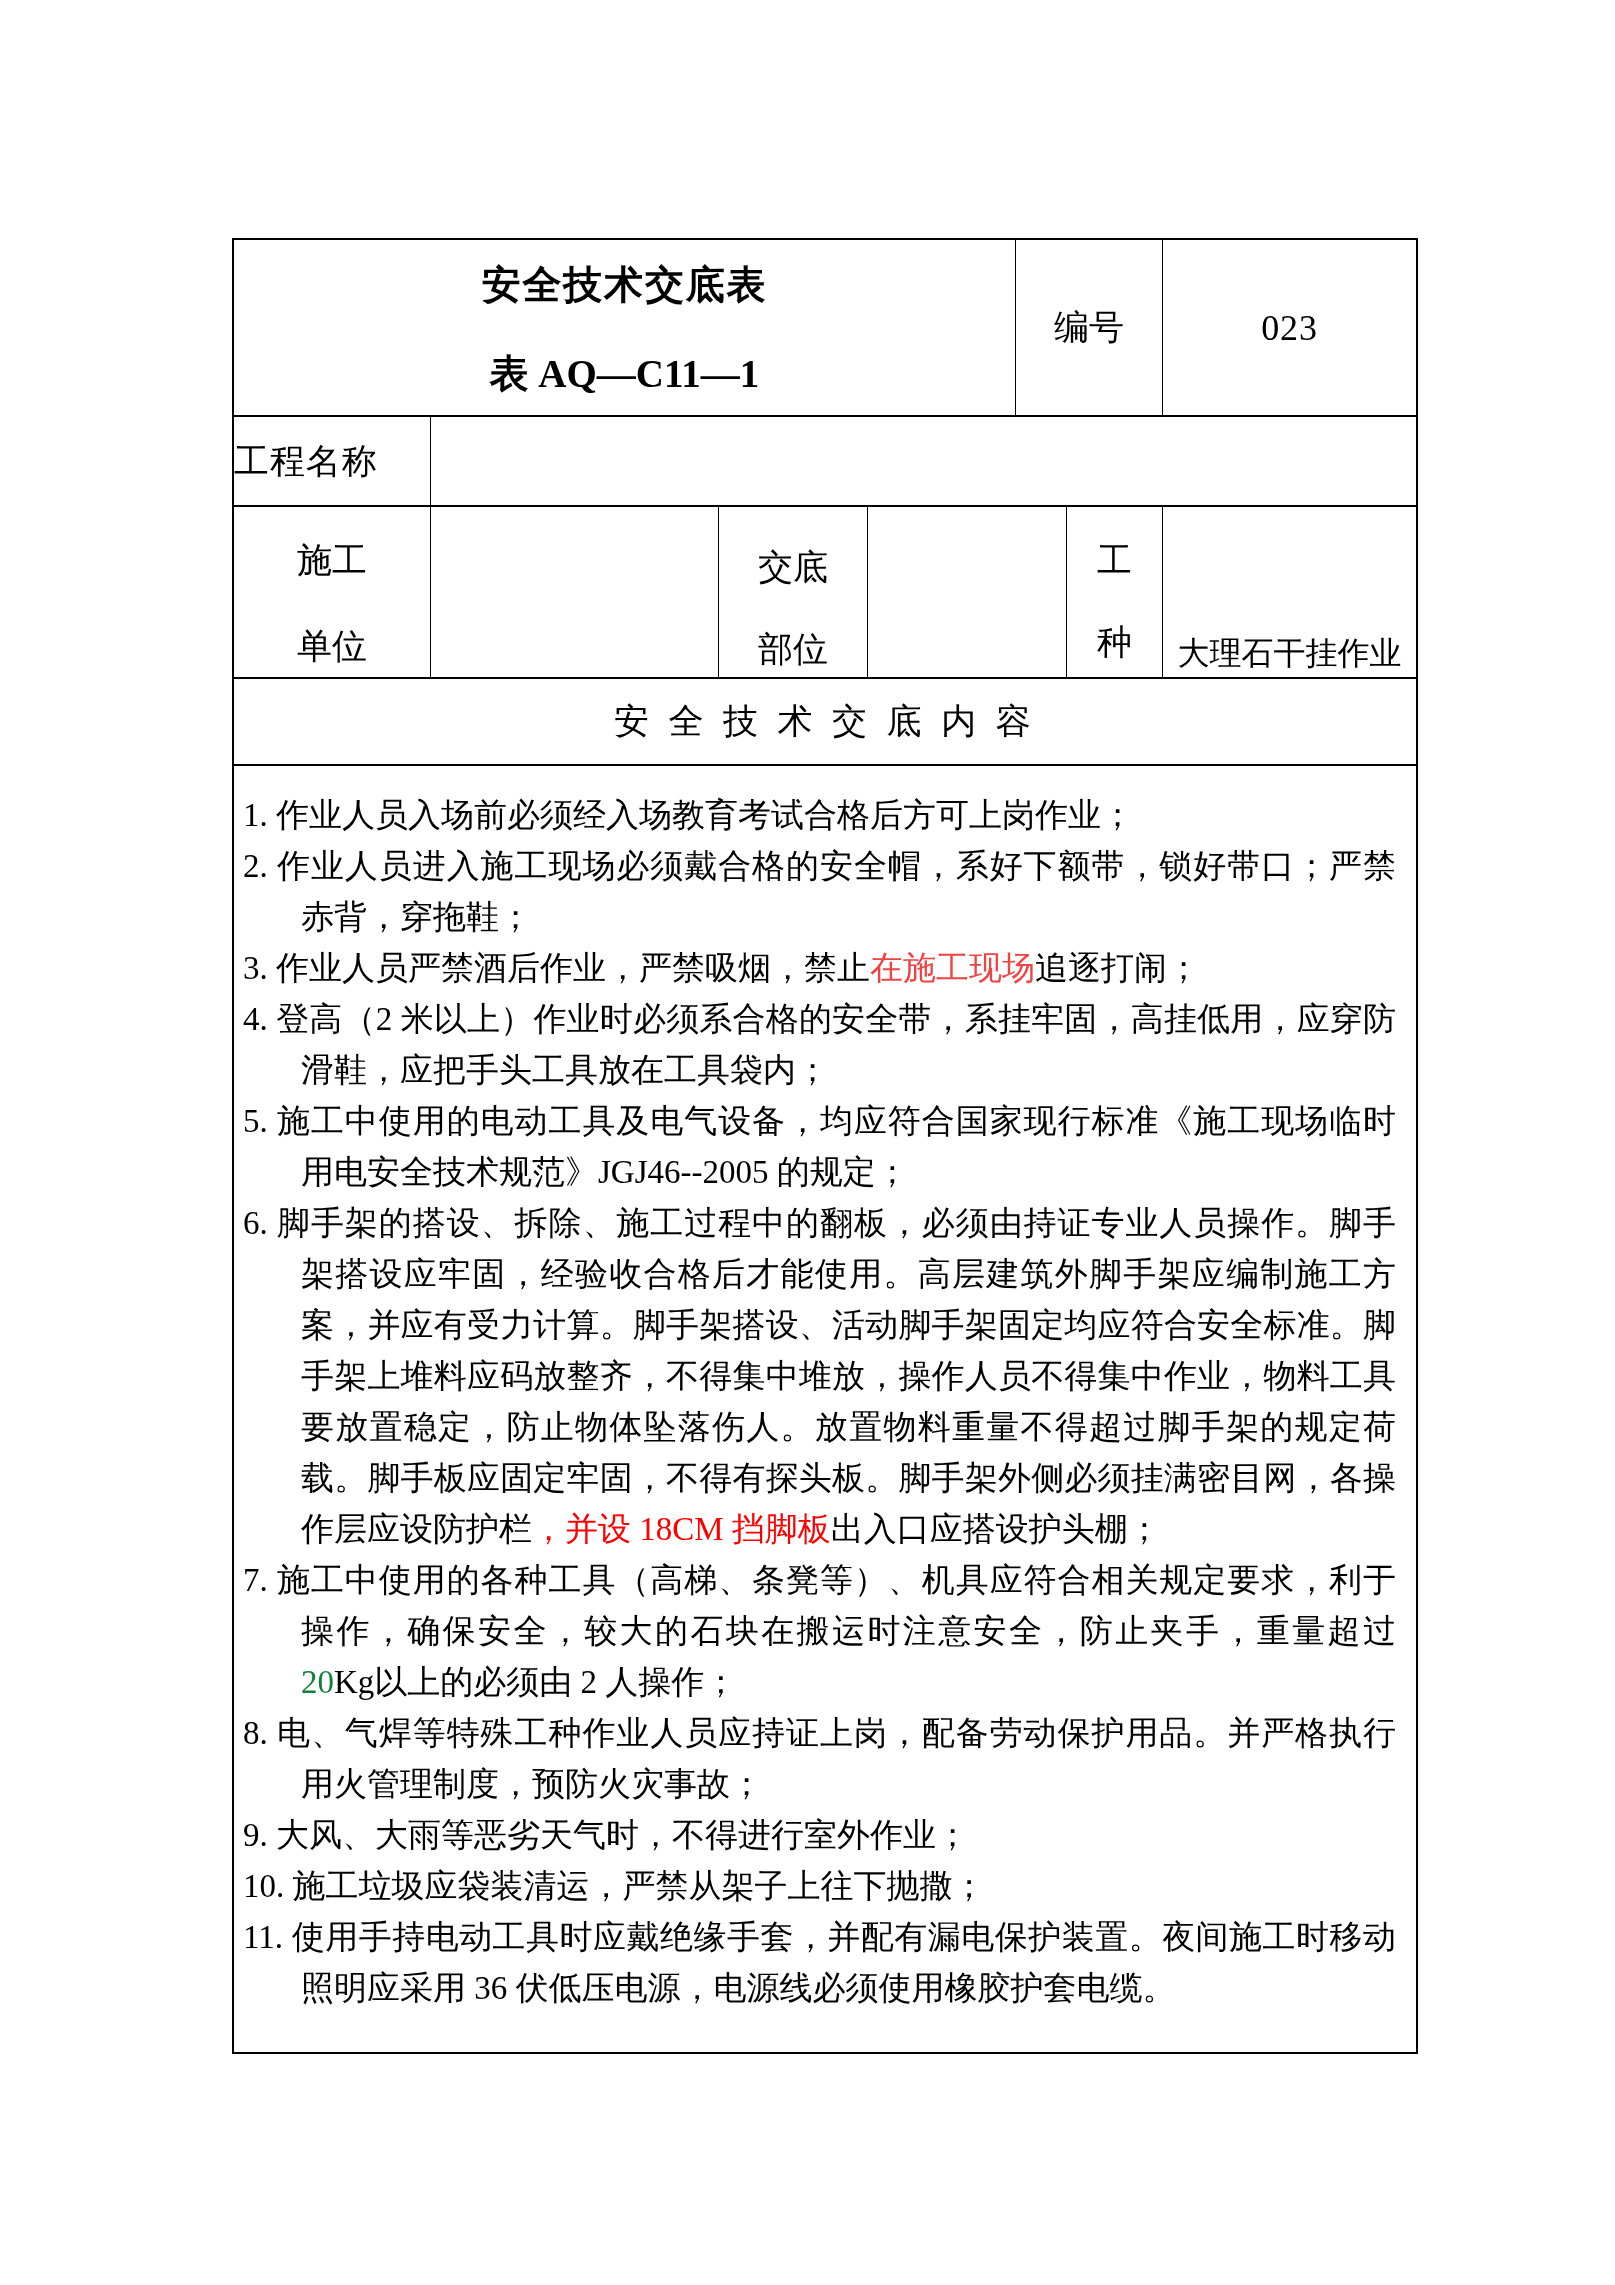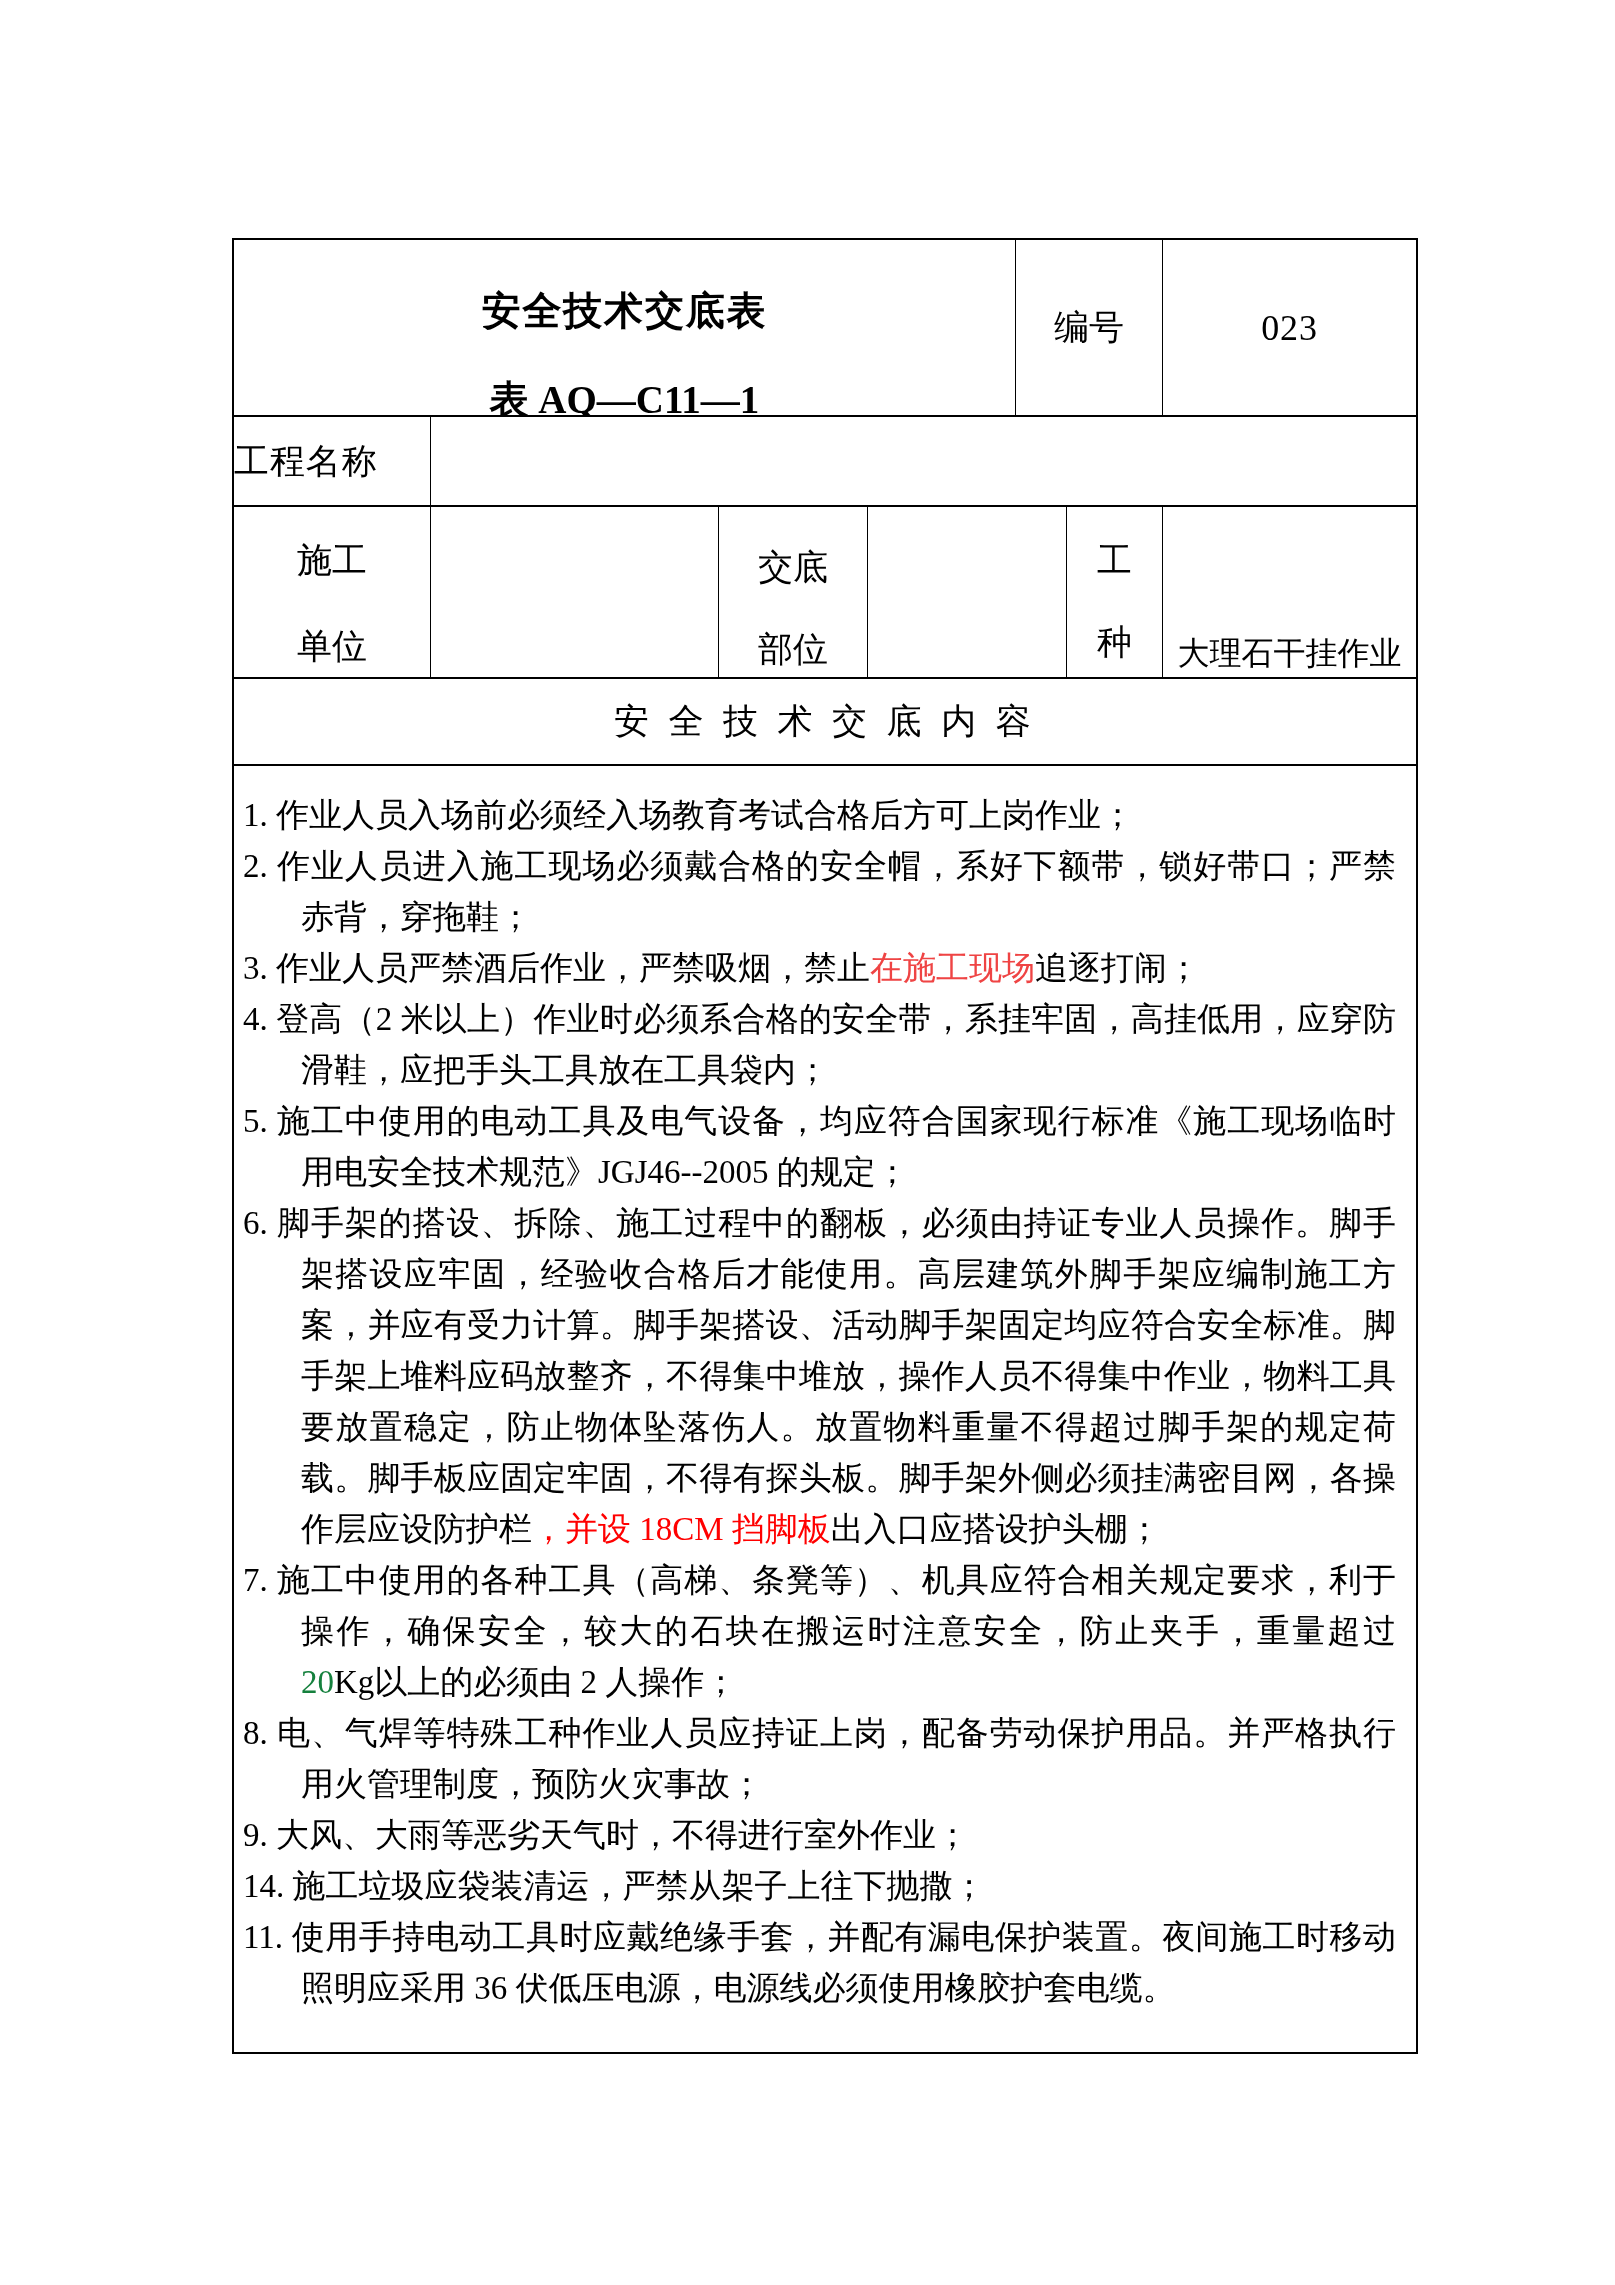--- a/index.html
+++ b/index.html
@@ -19,21 +19,21 @@
   }
   .row{display:flex;box-sizing:border-box;flex:0 0 auto;}
   .row.sep{border-top:2.7px solid #000;}
   .cell{box-sizing:border-box;overflow:hidden;}
   .vline{border-left:1.8px solid #000;}
 
   
   .r1{height:175px;}
   .c-title{
     width:781px;display:flex;flex-direction:column;align-items:center;
-    padding-top:47px;row-gap:42px;
+    padding-top:21px;row-gap:42px;
   }
   .t1{font-size:39px;font-weight:bold;line-height:47px;letter-spacing:1.8px;}
   .t2{font-size:39px;font-weight:bold;line-height:47px;}
   .c-code-label{width:147px;display:flex;align-items:center;justify-content:center;font-size:35px;}
   .c-code-value{flex:1;display:flex;align-items:center;justify-content:center;font-size:36px;letter-spacing:0.9px;}
 
   
   .r2{height:90px;}
   .c-proj-label{width:196px;display:flex;align-items:center;justify-content:flex-start;font-size:35px;letter-spacing:0.9px;}
   .c-proj-value{flex:1;}
@@ -125,20 +125,20 @@
       <div class="cell c-content">
           <div class="item"><span>1. 作业人员入场前必须经入场教育考试合格后方可上岗作业；</span></div>
           <div class="item"><span>2. 作业人员进入施工现场必须戴合格的安全帽，系好下额带，锁好带口；严禁赤背，穿拖鞋；</span></div>
           <div class="item"><span>3. 作业人员严禁酒后作业，严禁吸烟，禁止</span><span style="color: #ef4444;">在施工现场</span><span>追逐打闹；</span></div>
           <div class="item"><span>4. 登高（2 米以上）作业时必须系合格的安全带，系挂牢固，高挂低用，应穿防滑鞋，应把手头工具放在工具袋内；</span></div>
           <div class="item"><span>5. 施工中使用的电动工具及电气设备，均应符合国家现行标准《施工现场临时用电安全技术规范》JGJ46--2005 的规定；</span></div>
           <div class="item"><span>6. 脚手架的搭设、拆除、施工过程中的翻板，必须由持证专业人员操作。脚手架搭设应牢固，经验收合格后才能使用。高层建筑外脚手架应编制施工方案，并应有受力计算。脚手架搭设、活动脚手架固定均应符合安全标准。脚手架上堆料应码放整齐，不得集中堆放，操作人员不得集中作业，物料工具要放置稳定，防止物体坠落伤人。放置物料重量不得超过脚手架的规定荷载。脚手板应固定牢固，不得有探头板。脚手架外侧必须挂满密目网，各操作层应设防护栏</span><span style="color: rgb(255, 0, 0);">，并设 18CM 挡脚板</span><span>出入口应搭设护头棚；</span></div>
           <div class="item"><span>7. 施工中使用的各种工具（高梯、条凳等）、机具应符合相关规定要求，利于操作，确保安全，较大的石块在搬运时注意安全，防止夹手，重量超过 </span><span style="color: #15803d;">20</span><span>Kg以上的必须由 2 人操作；</span></div>
           <div class="item"><span>8. 电、气焊等特殊工种作业人员应持证上岗，配备劳动保护用品。并严格执行用火管理制度，预防火灾事故；</span></div>
           <div class="item"><span>9. 大风、大雨等恶劣天气时，不得进行室外作业；</span></div>
-          <div class="item"><span>14. 施工垃圾应袋装清运，严禁从架子上往下抛撒；</span></div>
+          <div class="item"><span>10. 施工垃圾应袋装清运，严禁从架子上往下抛撒；</span></div>
           <div class="item"><span>11. 使用手持电动工具时应戴绝缘手套，并配有漏电保护装置。夜间施工时移动照明应采用 36 伏低压电源，电源线必须使用橡胶护套电缆。</span></div>
         </div>
     </div>
 
   </div>
 </div>
 
 
 </body></html>

